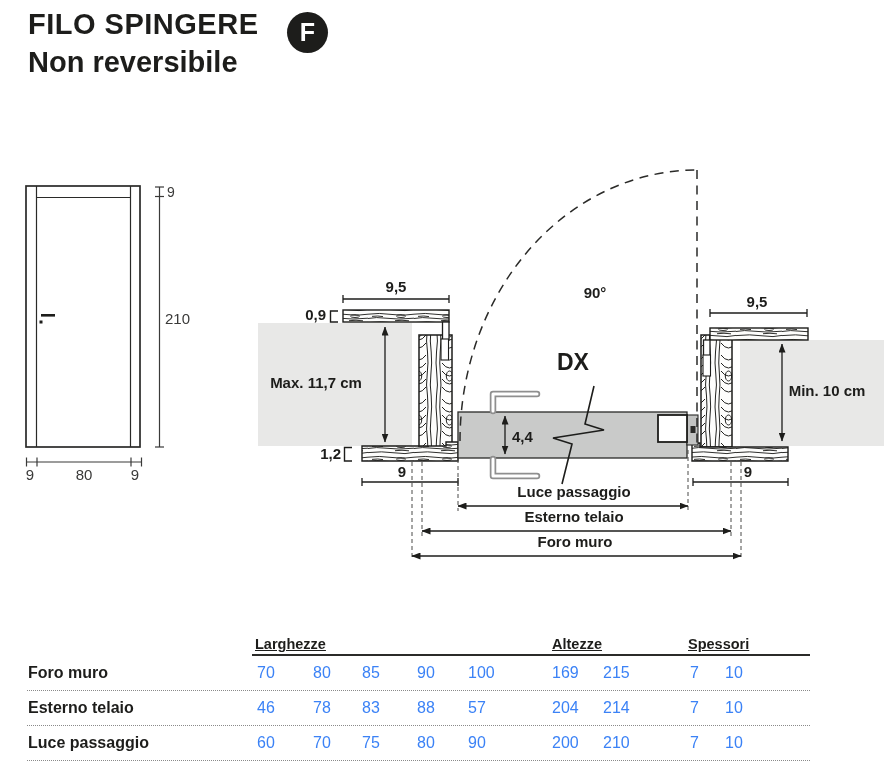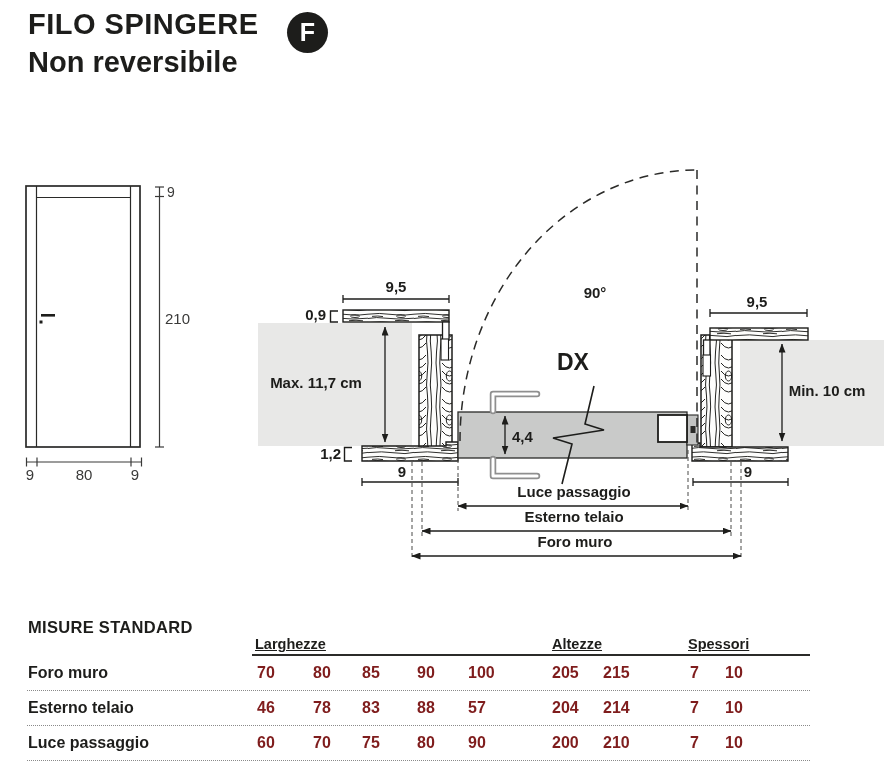--- a/index.html
+++ b/index.html
@@ -21,21 +21,21 @@
   .big{font-size:23px;font-weight:700;}
   
   .tbl-title{position:absolute;left:28px;top:618px;font-size:16.5px;font-weight:700;letter-spacing:.3px;}
   .tgroup{position:absolute;top:636px;font-size:14.5px;font-weight:700;text-decoration:underline;}
   .g0{left:255px}.g1{left:552px}.g2{left:688px}
   .hline{position:absolute;left:252px;top:654px;width:558px;height:2px;background:#2b2b29;}
   .t-row{position:absolute;left:27px;width:783px;height:34px;border-bottom:1px dotted #8a8a8a;}
   .r0{top:656px}.r1{top:691px}.r2{top:726px}
   .t-row span{position:absolute;top:8px;font-size:16px;}
   .rl{left:1px;font-weight:700;color:#1d1d1b;}
-  .val{color:#7f1d1d;font-weight:700;}
+  .val{color:#3b82f6;font-weight:400;}
   .vc0{left:230px}.vc1{left:286px}.vc2{left:335px}.vc3{left:390px}.vc4{left:441px}
   .vc5{left:525px}.vc6{left:576px}.vc7{left:663px}.vc8{left:698px}
 </style>
 </head>
 <body>
 
 <div id="page">
 
   <div id="hdr">
     <div class="title">FILO SPINGERE</div>
@@ -199,34 +199,33 @@
       <text x="574" y="497" text-anchor="middle" class="dimb">Luce passaggio</text>
       <line x1="458" y1="506" x2="688" y2="506" stroke="#1d1d1b" stroke-width="1.4" marker-start="url(#ah)" marker-end="url(#ah)"></line>
       <text x="574" y="522" text-anchor="middle" class="dimb">Esterno telaio</text>
       <line x1="422" y1="531" x2="731" y2="531" stroke="#1d1d1b" stroke-width="1.4" marker-start="url(#ah)" marker-end="url(#ah)"></line>
       <text x="575" y="547" text-anchor="middle" class="dimb">Foro muro</text>
       <line x1="412" y1="556" x2="741" y2="556" stroke="#1d1d1b" stroke-width="1.4" marker-start="url(#ah)" marker-end="url(#ah)"></line>
     </g>
   </svg>
   </div>
 
-  <div class="tbl-title">MISURE STANDARD</div>
   <span class="tgroup g0">Larghezze</span>
   <span class="tgroup g1">Altezze</span>
   <span class="tgroup g2">Spessori</span>
   <div class="hline"></div>
 
   <div class="t-row r0">
     <span class="rl">Foro muro</span>
     <span class="val vc0">70</span>
     <span class="val vc1">80</span>
     <span class="val vc2">85</span>
     <span class="val vc3">90</span>
     <span class="val vc4">100</span>
-    <span class="val vc5">205</span>
+    <span class="val vc5">169</span>
     <span class="val vc6">215</span>
     <span class="val vc7">7</span>
     <span class="val vc8">10</span>
   </div>
   <div class="t-row r1">
     <span class="rl">Esterno telaio</span>
     <span class="val vc0">46</span>
     <span class="val vc1">78</span>
     <span class="val vc2">83</span>
     <span class="val vc3">88</span>

